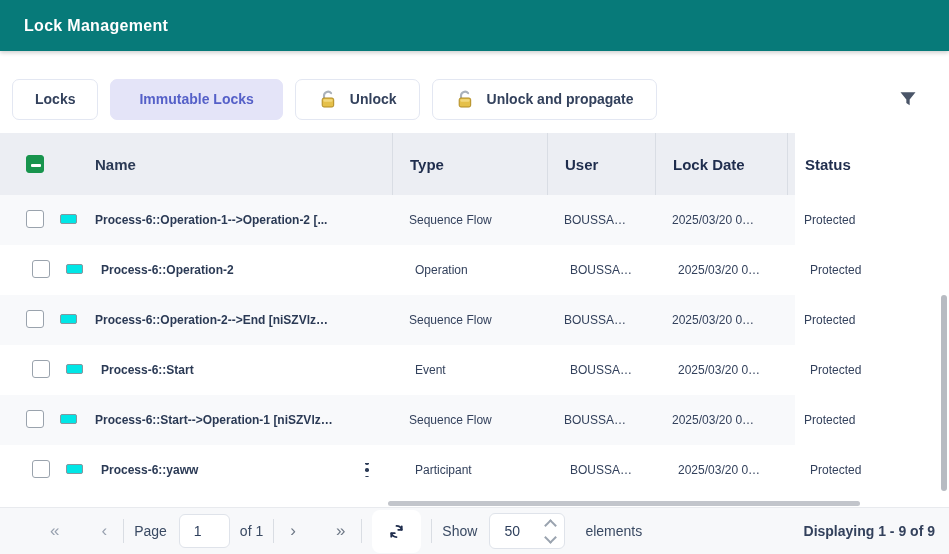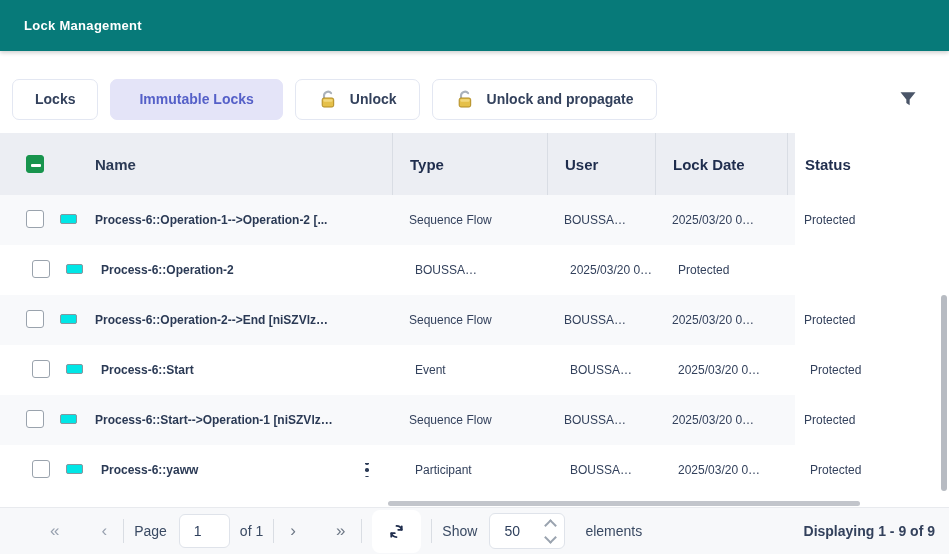--- a/index.html
+++ b/index.html
@@ -5,21 +5,21 @@
   * { margin:0; padding:0; box-sizing:border-box; }
   html,body { width:949px; height:554px; background:#fff; overflow:hidden; }
   body { font-family:"Liberation Sans","DejaVu Sans",sans-serif; color:#2e3f5c; position:relative; }
 
   
   .topbar {
     position:absolute; left:0; top:0; width:949px; height:51px;
     background:#077a79; display:flex; align-items:center; padding-left:24px;
     box-shadow:0 2px 4px rgba(0,0,0,.18);
   }
-  .topbar .title { color:#ffffff; font-size:13px; font-weight:700; letter-spacing:.3px; }
+  .topbar .title { color:#ffffff; font-size:16px; font-weight:700; letter-spacing:.3px; }
 
   
   .toolbar { position:absolute; left:0; top:78px; width:949px; height:42px; display:flex; align-items:center; padding:0 12px; }
   .btn {
     height:41px; background:#fff; border:1px solid #e3e7f2; border-radius:7px;
     font-family:inherit; font-size:14px; font-weight:700; color:#33415c;
     padding:0 22px; margin-right:12px; display:flex; align-items:center; gap:12px; cursor:pointer;
   }
   .btn-active { background:#e4e4f8; border:1px solid #e4e4f8; color:#5560c8; padding:0 28px; }
   .padlock { width:20px; height:20px; display:inline-flex; }
@@ -155,20 +155,21 @@
     <div class="c-type">Sequence Flow</div>
     <div class="c-user">BOUSSA…</div>
     <div class="c-date">2025/03/20 0…</div>
     <div class="c-status">Protected</div>
   </div>
 
   <div class="grid-row trow even">
     <div class="c-check"><span class="cb"></span></div>
     <div class="c-icon"><span class="chip"></span></div>
     <div class="c-name">Process-6::Operation-2</div>
+    <div class="c-type">Operation</div>
     <div class="c-user">BOUSSA…</div>
     <div class="c-date">2025/03/20 0…</div>
     <div class="c-status">Protected</div>
   </div>
 
   <div class="grid-row trow odd">
     <div class="c-check"><span class="cb"></span></div>
     <div class="c-icon"><span class="chip"></span></div>
     <div class="c-name">Process-6::Operation-2--&gt;End [niSZVlz…</div>
     <div class="c-type">Sequence Flow</div>

